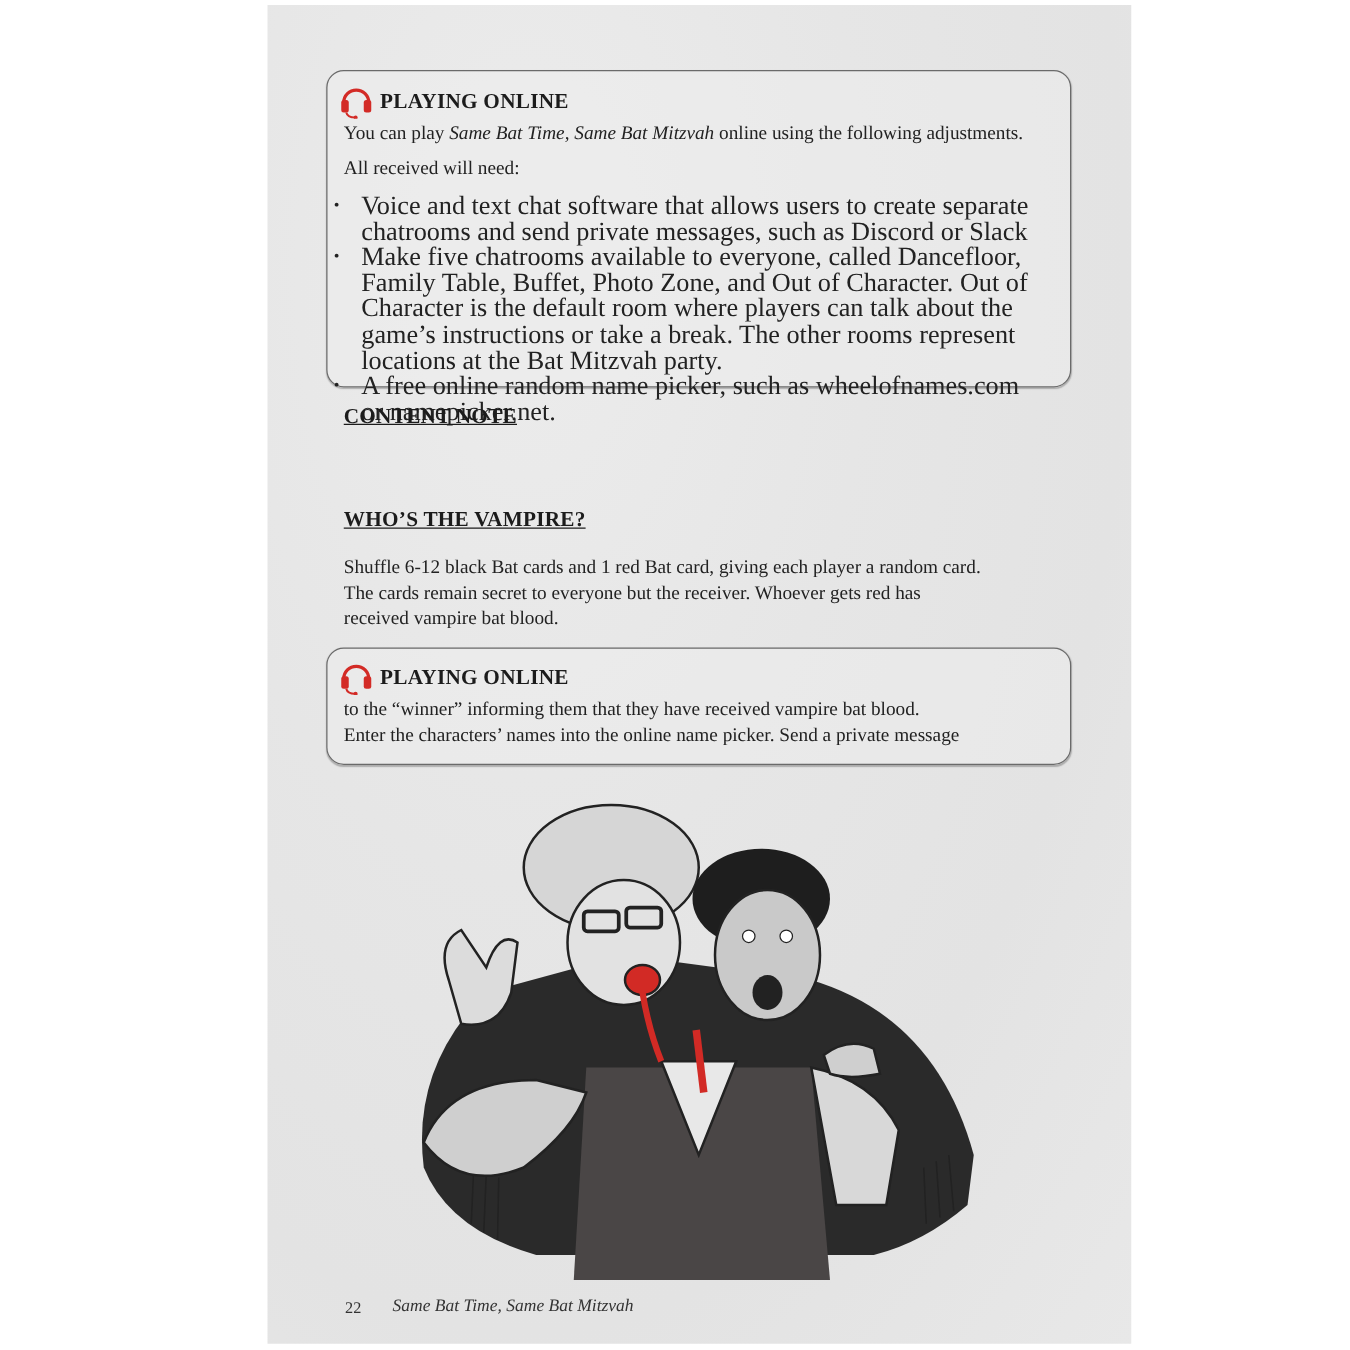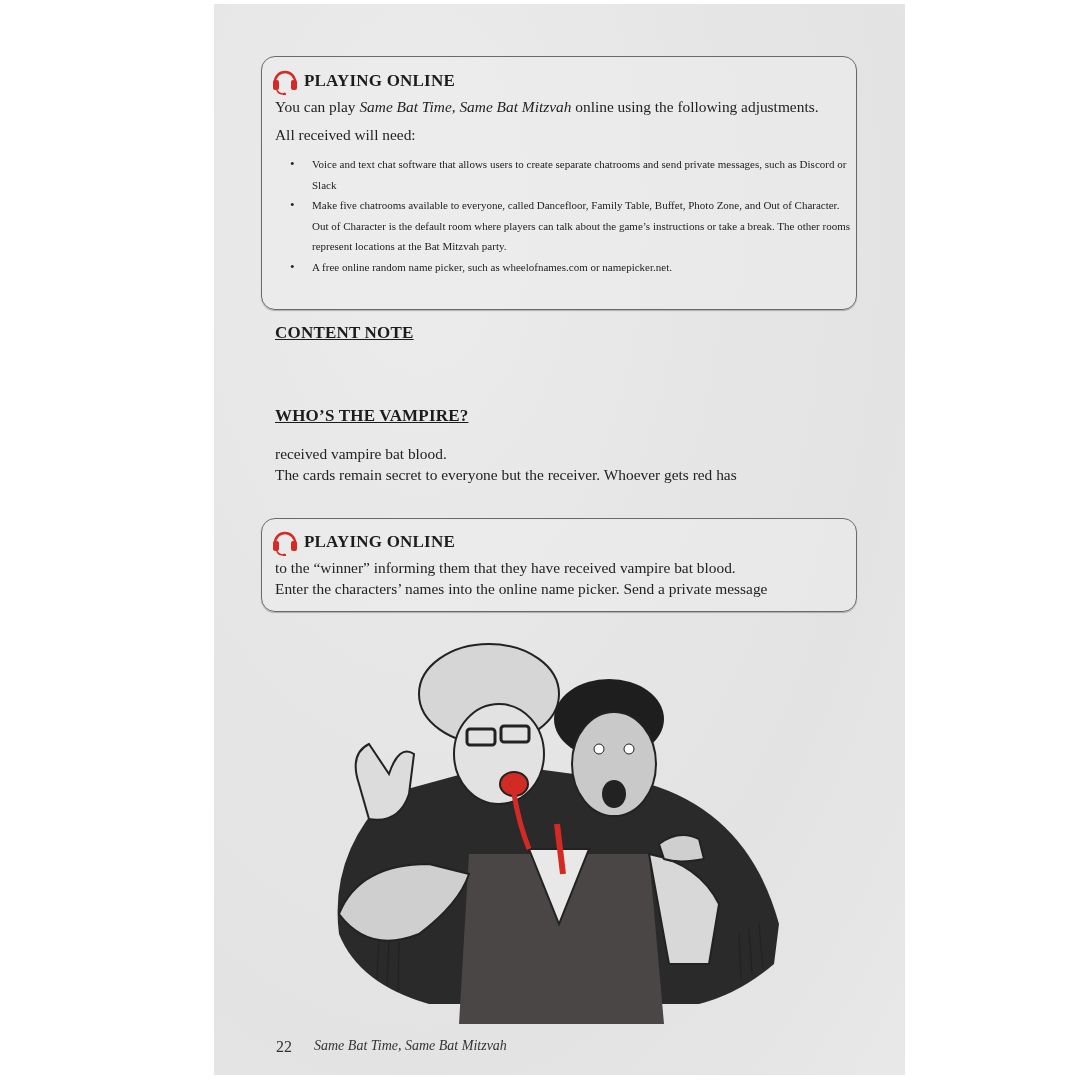--- a/index.html
+++ b/index.html
@@ -8,27 +8,27 @@
     background: radial-gradient(ellipse at 30% 20%, #ececec 0%, #e6e6e6 40%, #e3e3e3 70%, #e8e8e8 100%); margin-left: 19px; }
   .box { position:absolute; left:47px; width:594px; border:1.6px solid #6a6a6a; border-radius:14px;
     box-shadow: 0 1px 1px rgba(0,0,0,0.25); background:rgba(236,236,236,0.55); }
   .box1 { top:52px; height:252px; }
   .box2 { top:514px; height:92px; }
   .box-title { position:absolute; left:14px; display:flex; align-items:center; gap:6px; }
   .box-title .hp { width:26px; height:28px; }
   .box-title .t { font-weight:bold; font-size:17px; letter-spacing:0.2px; color:#1c1c1c; }
   .txt { position:absolute; left:61px; font-size:15.4px; line-height:20.6px; color:#222; }
   .ital { font-style:italic; }
-  ul.bl { position:absolute; left:76px; top:150px; width:570px; margin:0; padding:0; list-style:none; font-size:11px; line-height:20.6px; color:#222;font-family:Liberation Serif, serif; }
+  ul.bl { position:absolute; left:53px; top:150px; width:570px; margin:0; padding:0; list-style:none; font-size:21px; line-height:20.6px; color:#222;font-family:Liberation Serif, serif; }
   ul.bl li { position:relative; padding-left:22px; }
   ul.bl li::before { content:"•"; position:absolute; left:0; top:0; font-size:13px; }
   .h3 { position:absolute; left:61px; font-weight:bold; font-size:17px; color:#1c1c1c; letter-spacing:0.2px;text-decoration:underline; }
   .h2 { position:absolute; left:61px; font-size:25px; color:#d0312d; }
   .illus { position:absolute; left:105px; top:630px; width:480px; height:400px; }
-  .footer { position:absolute; top:1034px; font-size:16px; color:#333; }
+  .footer { position:absolute; top:1034px; font-size:13px; color:#333; }
 </style>
 </head>
 <body>
 
 <div class="page">
 
   <div class="box box1"></div>
   <div class="box-title" style="top:63px; left:58px;">
     <svg class="hp" viewBox="0 0 26 28">
       <path d="M3 15 A10 10 0 0 1 23 15" fill="none" stroke="#d32b26" stroke-width="2.6"></path>
@@ -46,22 +46,23 @@
   <ul class="bl" style="width:560px;">
     <li>Voice and text chat software that allows users to create separate chatrooms and send private messages, such as Discord or Slack</li>
     <li>Make five chatrooms available to everyone, called Dancefloor, Family Table, Buffet, Photo Zone, and Out of Character. Out of Character is the default room where players can talk about the game’s instructions or take a break. The other rooms represent locations at the Bat Mitzvah party.</li>
     <li>A free online random name picker, such as wheelofnames.com or namepicker.net.</li>
   </ul>
 
   <div class="h3" style="top:319px;">CONTENT NOTE</div>
 
   <div class="h3" style="top:402px;">WHO’S THE VAMPIRE?</div>
   <div class="txt" style="top:440px;">
+    <div>Shuffle 6-12 black Bat cards and 1 red Bat card, giving each player a random card.</div>
+    <div>The cards remain secret to everyone but the receiver. Whoever gets red has</div>
     <div>received vampire bat blood.</div>
-    <div>The cards remain secret to everyone but the receiver. Whoever gets red has</div>
   </div>
 
   <div class="box box2"></div>
   <div class="box-title" style="top:524px; left:58px;">
     <svg class="hp" viewBox="0 0 26 28">
       <path d="M3 15 A10 10 0 0 1 23 15" fill="none" stroke="#d32b26" stroke-width="2.6"></path>
       <rect x="1" y="13" width="6" height="10" rx="2" fill="#d32b26"></rect>
       <rect x="19" y="13" width="6" height="10" rx="2" fill="#d32b26"></rect>
       <path d="M5 23 Q6 27 12 27" fill="none" stroke="#d32b26" stroke-width="1.6"></path>
       <circle cx="12.5" cy="27" r="1.6" fill="#d32b26"></circle>

